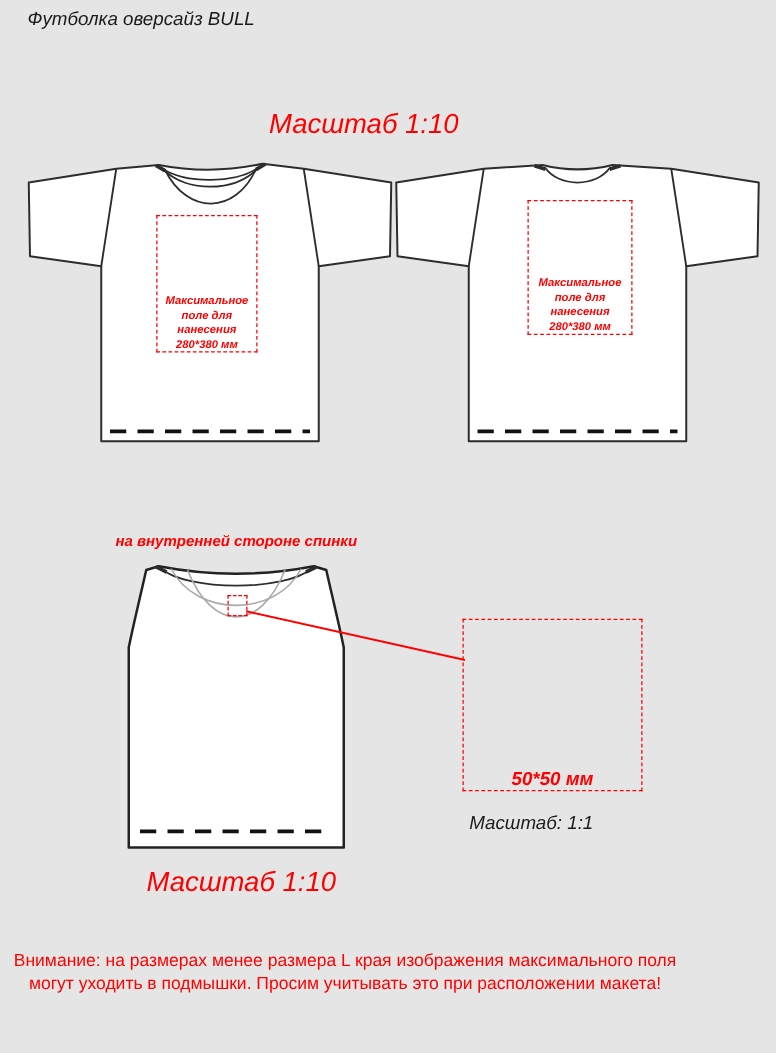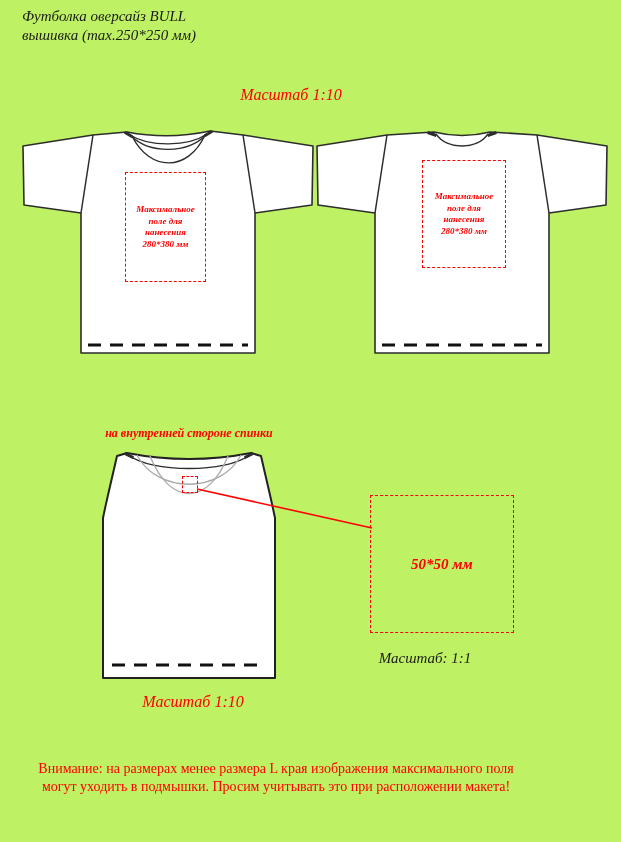--- a/index.html
+++ b/index.html
@@ -3,37 +3,37 @@
 <meta charset="utf-8">
 <style>
   :root{
     --accent-red:#ff0000;
     --outline:#2d2d2d;
     --collar-gray:#a9a9a9;
     --text-black:#1a1a1a;
   }
   html,body{margin:0;padding:0;background:#ffffff;}
   #canvas{
-    position:relative;width:621px;height:842px;background:#bef264;
-    font-family:Liberation Serif, serif;overflow:hidden;
+    position:relative;width:621px;height:842px;background:#e5e5e5;
+    font-family:Liberation Sans, sans-serif;overflow:hidden;
   }
   .abs{position:absolute;}
   
   .header{left:22px;top:7px;width:560px;color:var(--text-black);
     font-style:italic;font-size:15px;line-height:18.5px;}
   
-  .scale-label{color:var(--accent-red);font-style:italic;font-size:16px;
+  .scale-label{color:var(--accent-red);font-style:italic;font-size:22px;
     text-align:center;white-space:nowrap;}
   .scale-top{left:180px;top:86px;width:222px;}
   .scale-bottom{left:93px;top:693px;width:200px;}
   .scale-detail{left:352px;top:650px;width:146px;color:var(--text-black);
     font-style:italic;font-size:15px;text-align:center;}
   
   .dash-box{border:1.5px dashed var(--accent-red);box-sizing:border-box;
-    display:flex;align-items:center;justify-content:center;}
+    display:flex;align-items:flex-end;justify-content:center;}
   .box-front{left:125px;top:172px;width:81px;height:110px;}
   .box-back{left:422px;top:160px;width:84px;height:108px;}
   .box-text{color:var(--accent-red);font-style:italic;font-weight:bold;
     font-size:9px;line-height:11.5px;text-align:center;}
   .box-detail{left:370px;top:495px;width:144px;height:138px;}
   .detail-size{color:var(--accent-red);font-style:italic;font-weight:bold;
     font-size:15px;text-align:center;}
   .box-small{left:182px;top:476px;width:16px;height:17px;}
   
   .inner-back{left:58px;top:426px;width:262px;text-align:center;
@@ -52,21 +52,20 @@
   .inner-outline{fill:#ffffff;stroke:#222222;stroke-width:2;stroke-linejoin:round;}
   .red-line{stroke:var(--accent-red);stroke-width:1.6;}
 </style>
 </head>
 <body>
 
 <div id="canvas">
 
   <div class="abs header">
     <div>Футболка оверсайз BULL</div>
-    <div>вышивка (max.250*250 мм)</div>
   </div>
 
   <div class="abs scale-label scale-top">Масштаб 1:10</div>
 
   <svg class="abs" style="left:18px;top:122px;" width="300" height="240" viewBox="0 0 300 240">
     <path class="shirt-outline" d="M109 10 L75 13 L5 24 L6 83 L63 91 L63 231 L237 231 L237 91 L294 83 L295 24 L225 13 L192 9 Q150.5 18 109 10 Z"></path>
     <path class="seam" d="M75 13 C70 45 66 70 63 91"></path>
     <path class="seam" d="M225 13 C230 45 234 70 237 91"></path>
     <path class="collar-tick" d="M108 11 l5 3"></path>
     <path class="collar-tick" d="M193 10 l-5 3"></path>

